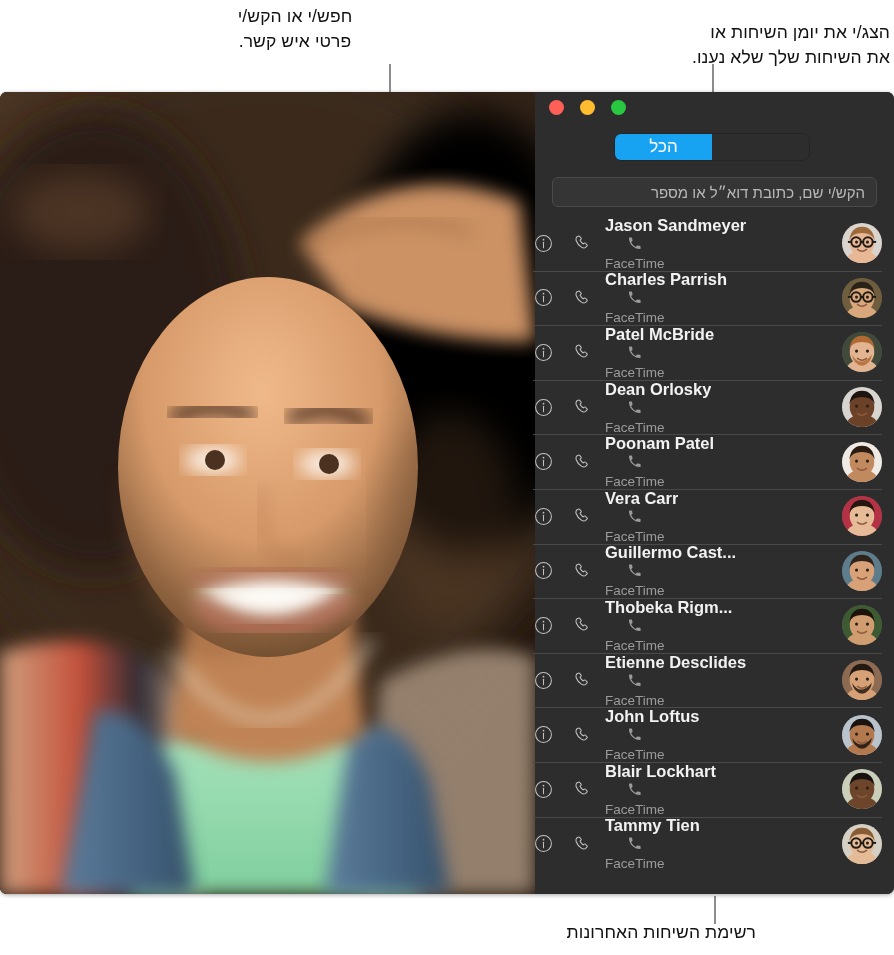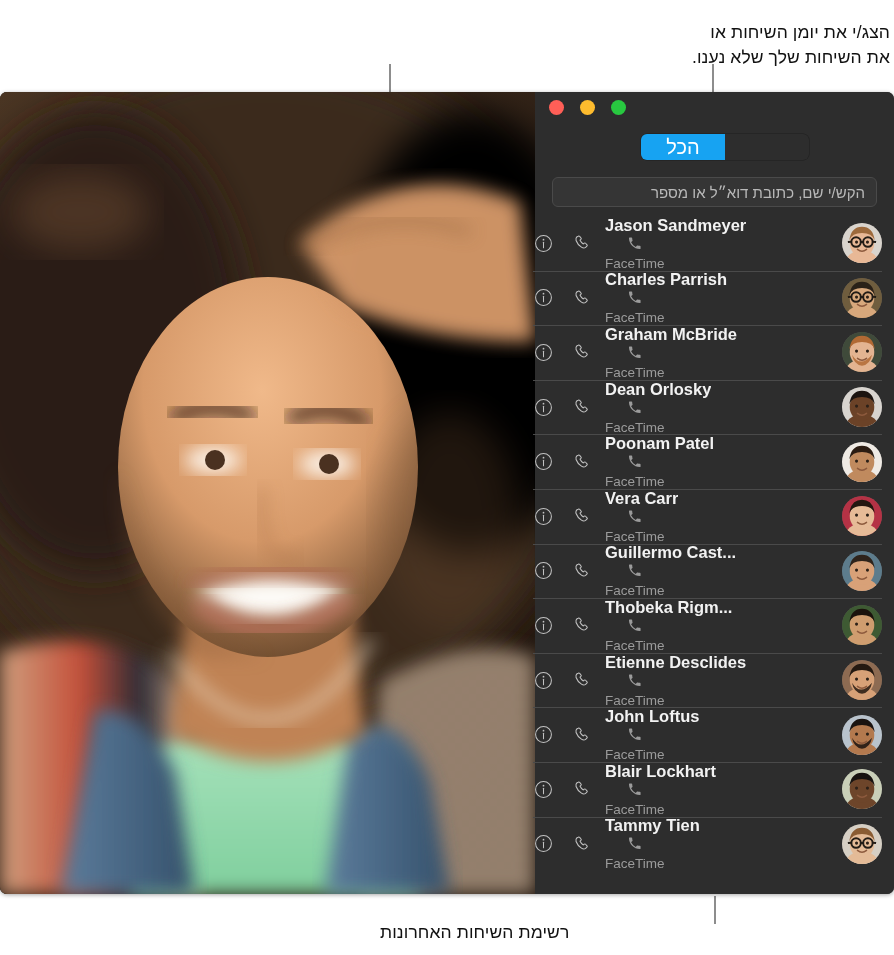--- a/index.html
+++ b/index.html
@@ -19,21 +19,21 @@
     color:#111;
     font-size:17.5px;
     line-height:1.45;
     text-align:center;
     direction:rtl;
     white-space:pre-line;
     letter-spacing:.1px;
   }
   #callout-top-right{ left:410px; top:20px;  width:480px; text-align:right;}
   #callout-top-left { left:150px; top:4px;  width:290px; text-align:center;}
-  #callout-bottom   { left:380px; top:920px;width:400px; text-align:left;}
+  #callout-bottom   { left:356px; top:920px;width:400px; text-align:right;}
 
   
   .lead{position:absolute;background:#8d8d8d;}
   .lead.v{width:1.5px;}
   .lead.h{height:1.5px;}
 
   
   .window{
     position:absolute;
     left:0;top:92px;
@@ -76,22 +76,22 @@
   
   .segmented{
     position:absolute;top:42px;right:85px;
     display:flex;flex-direction:row;
     border-radius:6px;overflow:hidden;
     height:26px;
     box-shadow:0 0 0 .5px rgba(0,0,0,.35);
   }
   .seg{
     display:flex;align-items:center;justify-content:center;
-    width:84px;height:26px;
-    font-size:20px;
+    width:97px;height:26px;
+    font-size:17px;
     color:#ffffff;
     cursor:default;
     user-select:none;
   }
   .seg.active{background:#17a3f2;}
   .seg.inactive{background:#7d766e;}
 
   
   .search-field{
     position:absolute;top:85px;right:17px;
@@ -180,20 +180,22 @@
   .mini-phone{color:#9b9b9b;display:flex;align-items:center;}
 </style>
 </head>
 <body>
 
 <div class="stage">
 
   <div class="callout" id="callout-top-right">הצג/י את יומן השיחות או
 את השיחות שלך שלא נענו.</div>
 
+  <div class="callout" id="callout-top-left">חפש/י או הקש/י
+פרטי איש קשר.</div>
 
   <div class="callout" id="callout-bottom">רשימת השיחות האחרונות</div>
 
   <div class="lead v" style="left:712px;top:64px;height:100px;"></div>
   <div class="lead h" style="left:667px;top:162px;width:138px;"></div>
   <div class="lead v" style="left:667px;top:162px;height:11px;"></div>
   <div class="lead v" style="left:804px;top:162px;height:11px;"></div>
 
   <div class="lead v" style="left:389px;top:64px;height:128px;"></div>
   <div class="lead h" style="left:389px;top:191px;width:168px;"></div>
@@ -405,21 +407,21 @@
       <ellipse cx="22" cy="22" rx="13.5" ry="15" fill="#e3b491"></ellipse>
       <path d="M8 19 Q10 4 22 4 Q34 4 36 19 Q33 11 22 11 Q11 11 8 19Z" fill="#b16a34"></path>
       <path d="M11 25 Q20 40 33 25 Q31 36 22 37 Q13 36 11 25Z" fill="#b16a34" opacity=".85"></path>
       <circle cx="16" cy="21" r="1.7" fill="#2b2018"></circle>
       <circle cx="28" cy="21" r="1.7" fill="#2b2018"></circle>
       <path d="M17 29 Q22 33 27 29" stroke="#8d5a3d" stroke-width="1.6" fill="none" stroke-linecap="round"></path>
 
     </svg>
             </div>
           <div class="row-text">
-            <div class="row-name">Graham McBride</div>
+            <div class="row-name">Patel McBride</div>
             <div class="row-sub">
               <span class="mini-phone">
                 <svg width="13" height="13" viewBox="0 0 24 24" fill="currentColor">
                     <path d="M6.6 10.8c1.7 3.3 4.3 5.9 7.6 7.6l2.5-2.5c.3-.3.8-.4 1.2-.3 1.3.4 2.7.7 4.1.7.7 0 1.2.5 1.2 1.2V21c0 .7-.5 1.2-1.2 1.2C10.9 22.2 1.8 13.1 1.8 1.9 1.8 1.2 2.3.7 3 .7h3.5c.7 0 1.2.5 1.2 1.2 0 1.4.2 2.8.7 4.1.1.4 0 .9-.3 1.2l-2.5 2.6z"></path>
                   </svg>
               </span>
               <span class="label">FaceTime</span>
             </div>
           </div>
           <div class="row-actions">

